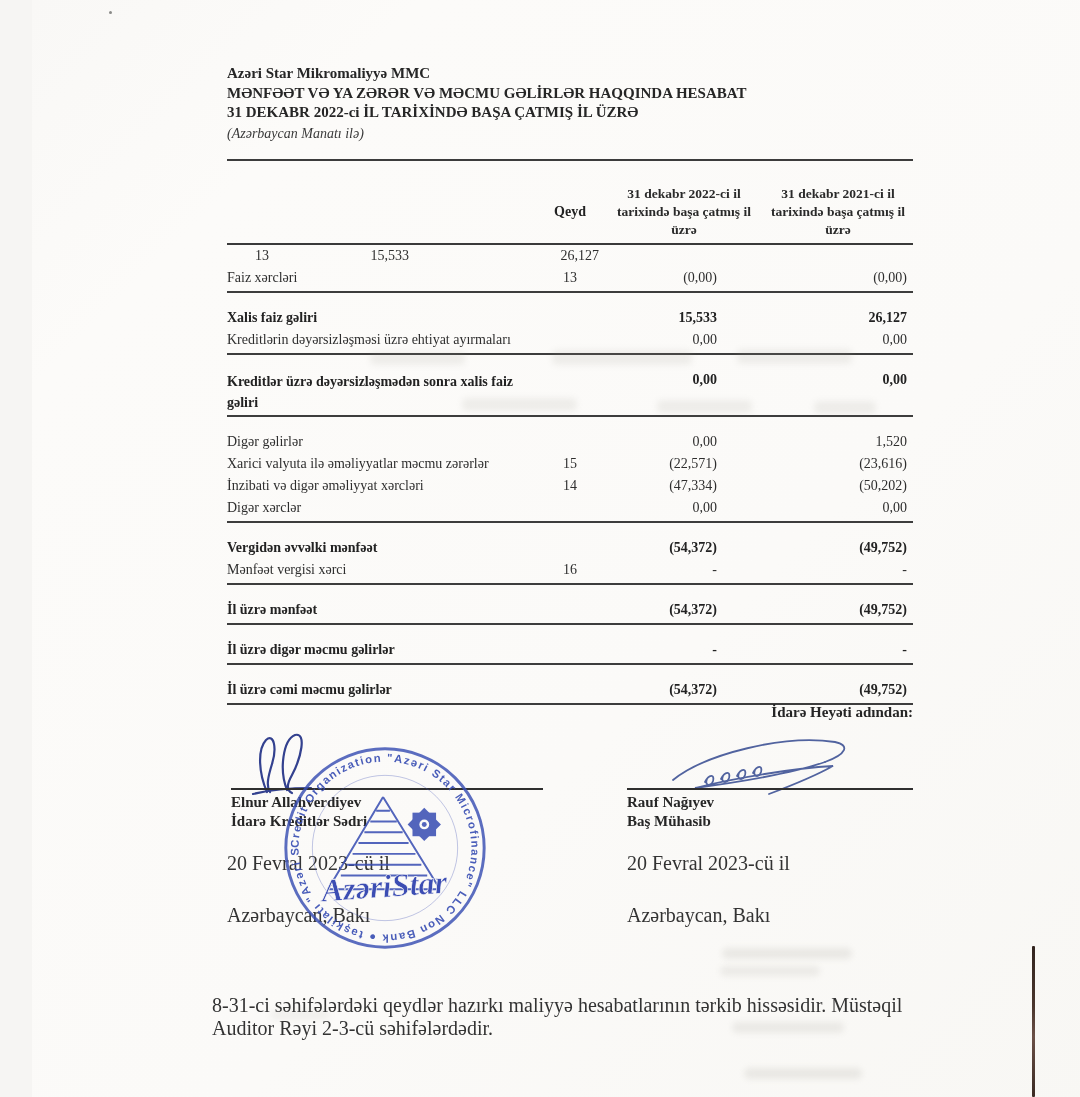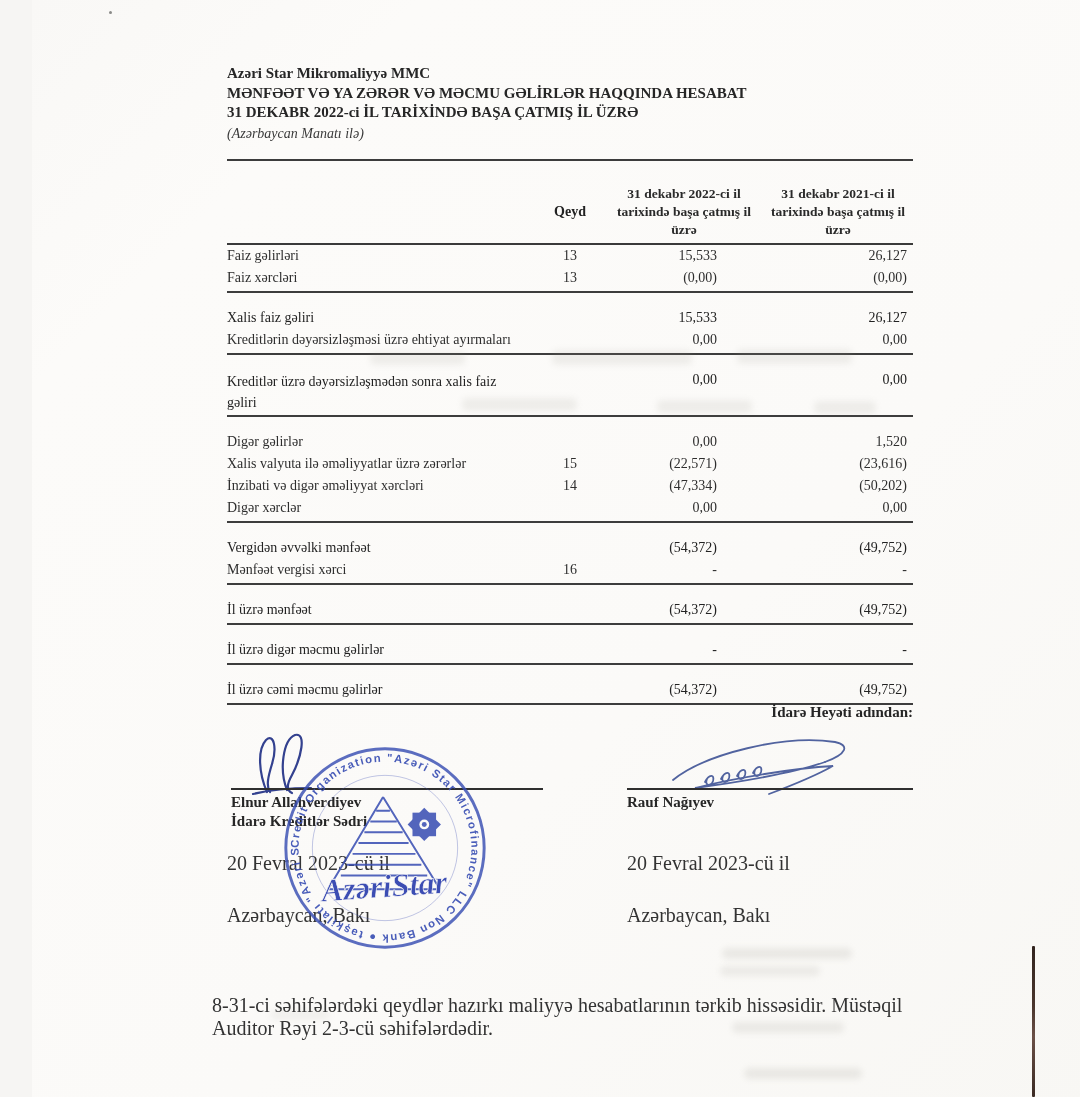--- a/index.html
+++ b/index.html
@@ -30,21 +30,21 @@
   .h-note { width:70px; text-align:center; font-weight:bold; font-size:14px; margin-bottom:19px; }
   .h-col { font-weight:bold; font-size:13.5px; line-height:18px; text-align:center; color:#2a2a2a; }
   .h-2022 { width:158px; }
   .h-2021 { width:150px; }
 
   .trow { display:flex; align-items:baseline; font-size:14px; line-height:22px; color:#2e2e2e; }
   .c-label { flex:1; padding-right:6px; }
   .c-note { width:70px; text-align:center; }
   .c-v2022 { width:158px; text-align:right; padding-right:46px; }
   .c-v2021 { width:150px; text-align:right; padding-right:6px; }
-  .trow.bold { font-weight:normal; color:#222; }
+  .trow.bold { font-weight:bold; color:#222; }
   .trow.gap { margin-top:14px; }
   .trow.rule { border-bottom:2px solid #3d3d3d; padding-bottom:2px; }
   .trow.tall { align-items:flex-start; }
   .trow.tall .c-label { line-height:21px; padding-top:2px; max-width:340px; }
 
   
   .sig-section { position:absolute; left:195px; top:704px; width:686px; height:230px; font-size:15px; }
   .sig-heading { font-weight:bold; font-size:15px; color:#252525;text-align:right; }
   .sig-block { position:absolute; border-top:2px solid #2f2f2f; padding-top:3px; font-weight:bold; line-height:19px; color:#262626; }
   .sig-left  { top:84px; left:4px; width:312px; }
@@ -83,21 +83,20 @@
 
     <div class="fin-table">
       <div class="thead">
         <div class="h-label"></div>
         <div class="h-note">Qeyd</div>
         <div class="h-col h-2022">31 dekabr 2022-ci il tarixində başa çatmış il üzrə</div>
         <div class="h-col h-2021">31 dekabr 2021-ci il tarixində başa çatmış il üzrə</div>
       </div>
       <div id="rows-body">
         <div class="trow">
-          <span class="c-label">Faiz gəlirləri</span>
           <span class="c-note">13</span>
           <span class="c-v2022">15,533</span>
           <span class="c-v2021">26,127</span>
         </div>
 
         <div class="trow rule">
           <span class="c-label">Faiz xərcləri</span>
           <span class="c-note">13</span>
           <span class="c-v2022">(0,00)</span>
           <span class="c-v2021">(0,00)</span>
@@ -125,21 +124,21 @@
         </div>
 
         <div class="trow gap">
           <span class="c-label">Digər gəlirlər</span>
           <span class="c-note"></span>
           <span class="c-v2022">0,00</span>
           <span class="c-v2021">1,520</span>
         </div>
 
         <div class="trow">
-          <span class="c-label">Xalis valyuta ilə əməliyyatlar üzrə zərərlər</span>
+          <span class="c-label">Xarici valyuta ilə əməliyyatlar məcmu zərərlər</span>
           <span class="c-note">15</span>
           <span class="c-v2022">(22,571)</span>
           <span class="c-v2021">(23,616)</span>
         </div>
 
         <div class="trow">
           <span class="c-label">İnzibati və digər əməliyyat xərcləri</span>
           <span class="c-note">14</span>
           <span class="c-v2022">(47,334)</span>
           <span class="c-v2021">(50,202)</span>
@@ -208,20 +207,21 @@
         <path d="M40,50 c4,-8 10,-8 8,-1 c-2,6 -9,5 -6,-2 M56,47 c4,-8 10,-8 8,-1 c-2,6 -9,5 -6,-2 M72,44 c4,-8 10,-8 8,-1 c-2,6 -9,5 -6,-2 M88,41 c4,-8 10,-8 8,-1 c-2,6 -9,5 -6,-2"></path>
       </g>
     </svg>
 
     <div class="sig-block sig-left">
       <div>Elnur Allahverdiyev</div>
       <div>İdarə Kreditlər Sədri</div>
     </div>
     <div class="sig-block sig-right">
       <div>Rauf Nağıyev</div>
+      <div>Baş Mühasib</div>
     </div>
 
     <div class="sig-date date-left">20 Fevral 2023-cü il</div>
     <div class="sig-date date-right">20 Fevral 2023-cü il</div>
     <div class="sig-date loc-left">Azərbaycan, Bakı</div>
     <div class="sig-date loc-right">Azərbaycan, Bakı</div>
 
     <svg class="stamp" width="216" height="216" viewBox="0 0 220 220">
       <defs>
         <path id="ringPath" d="M 110,110 m -88,0 a 88,88 0 1,1 176,0 a 88,88 0 1,1 -176,0"></path>

